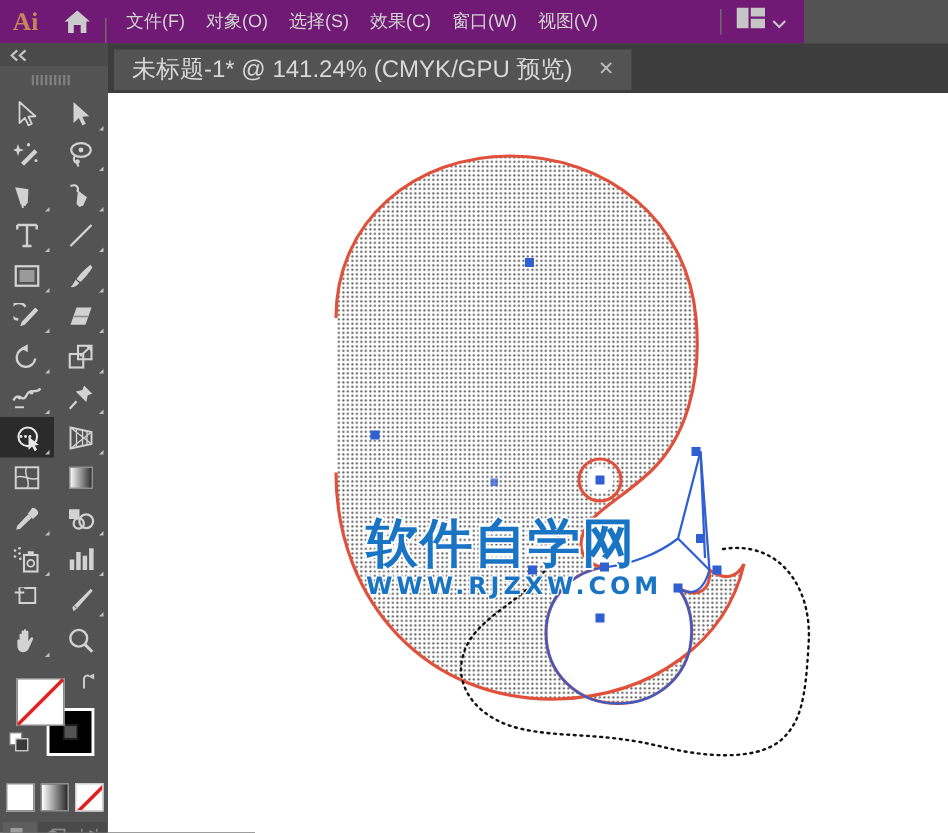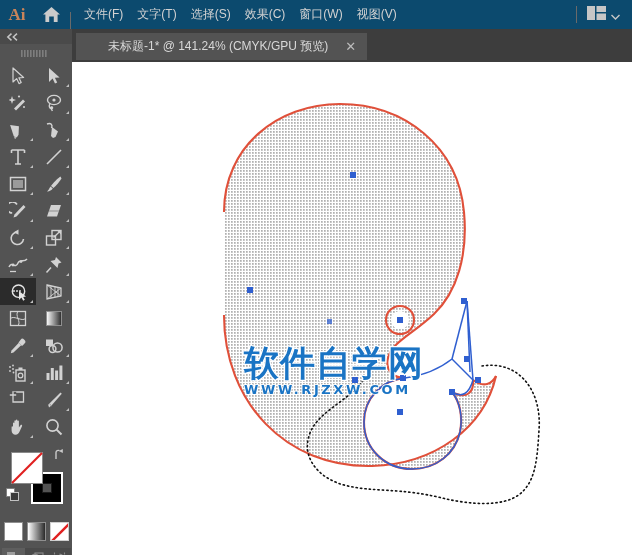--- a/index.html
+++ b/index.html
@@ -6,22 +6,22 @@
   html, body {
     width: 632px; height: 555px;
     overflow: hidden;
     background: #535353;
     font-family: "Liberation Sans", "DejaVu Sans", sans-serif;
   }
   #app { position: relative; width: 632px; height: 555px; }
 
   
   #menubar {
-    position: absolute; left: 0; top: 0; width: 632px; height: 29px;
-    background: #0c4a6e;
+    position: absolute; left: 0; top: 0; width: 536px; height: 29px;
+    background: #701a75;
     display: flex; align-items: flex-end;
   }
   #ai-logo {
     width: 34px; height: 29px;
     display: flex; align-items: center; justify-content: center;
     font-size: 17px; font-weight: bold; color: #c8845a;
     letter-spacing: 0px; font-family: "Liberation Serif", serif;
   }
   #home-btn {
     width: 34px; height: 29px;
@@ -49,21 +49,21 @@
   #tabbar {
     position: absolute; left: 72px; top: 29px; width: 560px; height: 33px;
     background: #3d3d3d;
   }
   #doc-tab {
     position: absolute; left: 4px; top: 4px; height: 27px;
     background: #535353;
     display: flex; align-items: center;
     padding: 0 8px 0 12px; gap: 14px;
   }
-  #tab-title { color: #d8d8d8; font-size: 12px; white-space: nowrap; margin-left: 20px; }
+  #tab-title { color: #d8d8d8; font-size: 16px; white-space: nowrap; }
   #tab-close {
     color: #bcbcbc; font-size: 13px; line-height: 1;
     padding: 1px 3px; font-family: "DejaVu Sans", sans-serif;
   }
 
   
   #toolbar {
     position: absolute; left: 0; top: 29px; width: 72px; height: 526px;
     background: #535353;
   }
@@ -146,21 +146,21 @@
     pointer-events: none; user-select: none;
   }
   #wm-cn {
     font-size: 35px; font-weight: bold; color: #1a74c4;
     letter-spacing: 1px; line-height: 1;
     -webkit-text-stroke: 2.5px #ffffff;
     paint-order: stroke fill;
     font-family: "DejaVu Sans", sans-serif;
   }
   #wm-en {
-    font-size: 13px; font-weight: bold; color: #1a74c4;
+    font-size: 16px; font-weight: bold; color: #1a74c4;
     letter-spacing: 2.6px; line-height: 1; margin-top: 2px;
     -webkit-text-stroke: 1.6px #ffffff;
     paint-order: stroke fill;
     font-family: "DejaVu Sans", sans-serif;
   }
 </style>
 </head>
 <body>
 
 <div id="app">
@@ -172,21 +172,21 @@
     <div id="home-btn">
       <svg width="19" height="17" viewBox="0 0 19 17">
         <path d="M9.5 1 L18 8.4 L15.6 8.4 L15.6 16 L11.8 16 L11.8 10.6 L7.2 10.6 L7.2 16 L3.4 16 L3.4 8.4 L1 8.4 Z" fill="#cbcbcb"></path>
       </svg>
     </div>
 
     <div class="mb-sep"></div>
 
     <div id="menu-items">
       <div class="menu-item">文件(F)</div>
-      <div class="menu-item">文字(T)</div>
+      <div class="menu-item">对象(O)</div>
       <div class="menu-item">选择(S)</div>
       <div class="menu-item">效果(C)</div>
       <div class="menu-item">窗口(W)</div>
       <div class="menu-item">视图(V)</div>
     </div>
 
     <div id="menubar-right">
       <div class="mb-sep"></div>
       <div id="ws-switch">
         <span>

